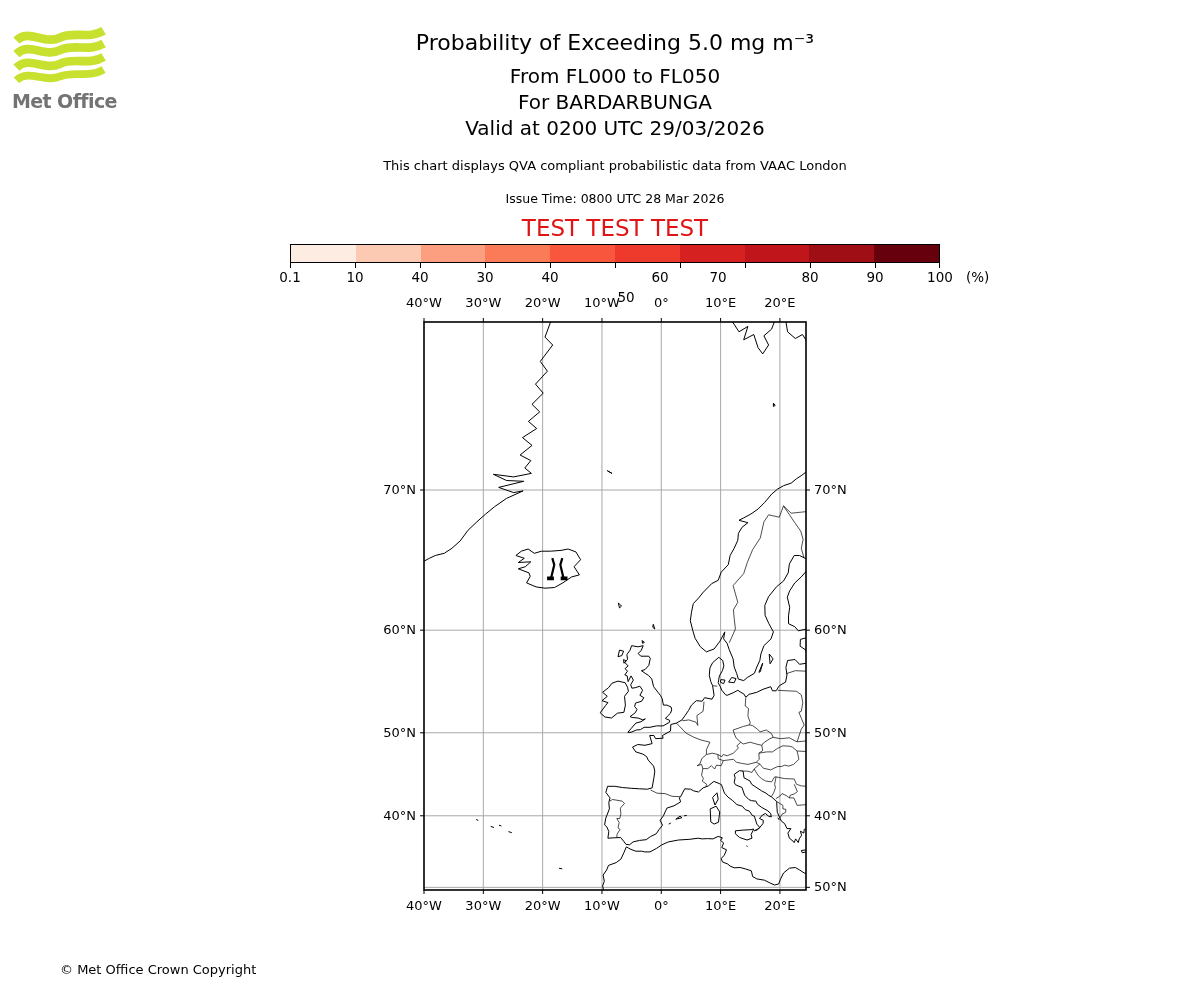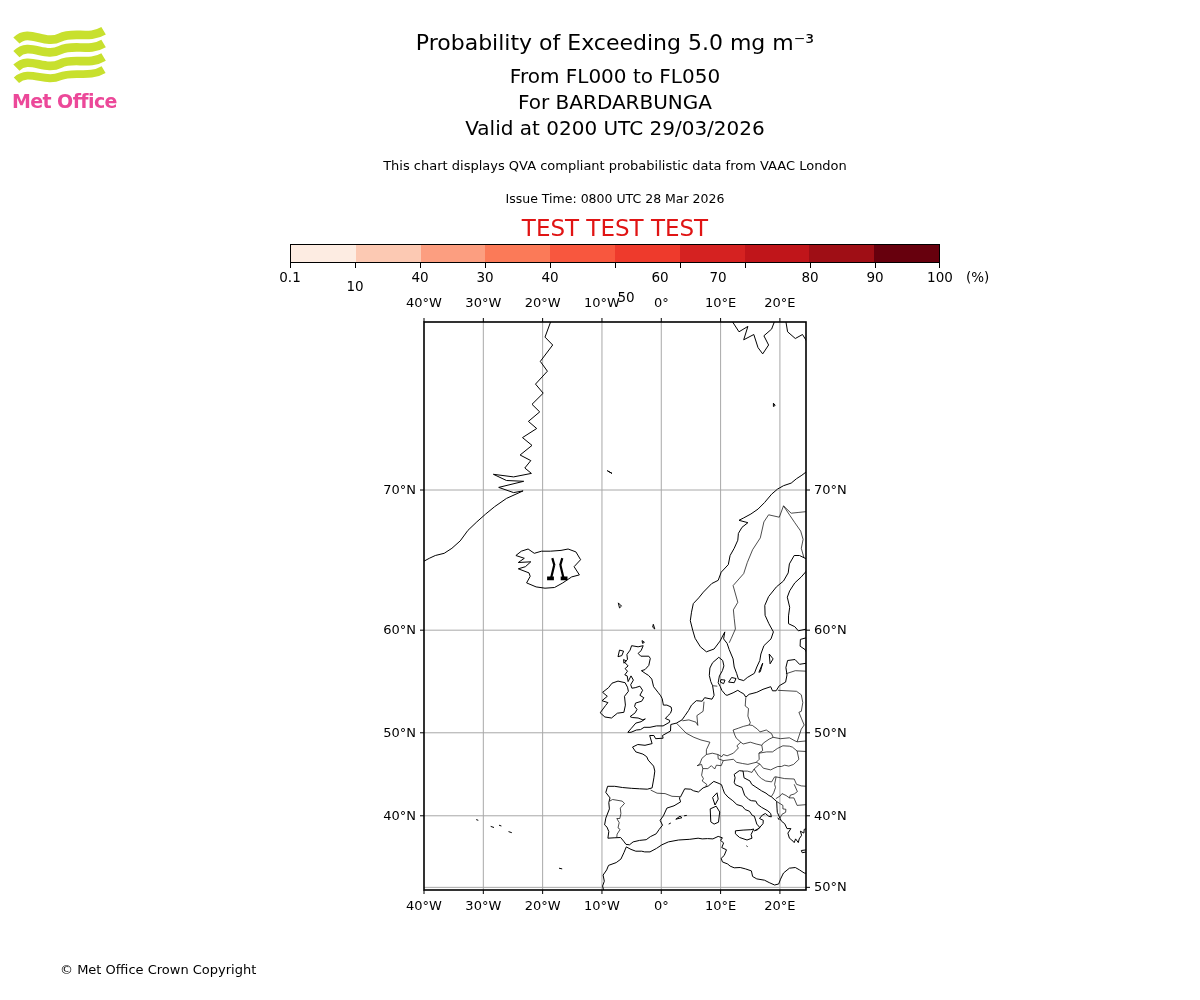--- a/index.html
+++ b/index.html
@@ -8,21 +8,21 @@
   .center-text{position:absolute;left:15px;width:1200px;text-align:center;white-space:nowrap;}
   .title{top:29px;font-size:22px;line-height:28px;}
   .sub1{top:64px;font-size:20px;line-height:25px;}
   .sub2{top:90px;font-size:20px;line-height:25px;}
   .sub3{top:116px;font-size:20px;line-height:25px;}
   .desc{top:158px;font-size:13px;line-height:16px;}
   .issue{top:191px;font-size:12.5px;line-height:16px;}
   .test{top:214px;font-size:23px;line-height:28px;color:#e01414;}
   .logo{position:absolute;left:12px;top:26px;width:110px;}
   .logo svg{display:block;width:96px;height:62px;}
-  .logo-text{font-size:19px;font-weight:bold;color:#ec4899;letter-spacing:-0.6px;margin-top:2px;}
+  .logo-text{font-size:19px;font-weight:bold;color:#737373;letter-spacing:-0.6px;margin-top:2px;}
   .wave{fill:none;stroke:#c8e02e;}
   .cbar{position:absolute;left:290px;top:244px;width:650px;height:19px;}
   .cbar-bar{position:absolute;left:0;top:0;width:650px;height:19px;border:1px solid #000;
             box-sizing:border-box;display:flex;}
   .cbar-seg{flex:1 1 auto;height:100%;}
   .cbar-tickmark{position:absolute;top:19px;width:1px;height:5px;background:#000;}
   .cbar-label{position:absolute;top:25px;font-size:13.5px;line-height:17px;transform:translateX(-50%);}
   .cbar-unit{position:absolute;left:676px;top:25px;font-size:13.5px;line-height:17px;}
   .axlab{position:absolute;font-size:13px;line-height:22px;white-space:nowrap;}
   #map-area{position:absolute;left:424px;top:322px;width:382px;height:568px;}
@@ -61,21 +61,21 @@
         <div class="cbar-seg" style="background: rgb(248, 87, 62);"></div>
         <div class="cbar-seg" style="background: rgb(238, 58, 44);"></div>
         <div class="cbar-seg" style="background: rgb(213, 34, 33);"></div>
         <div class="cbar-seg" style="background: rgb(192, 21, 26);"></div>
         <div class="cbar-seg" style="background: rgb(159, 14, 21);"></div>
         <div class="cbar-seg" style="background: rgb(103, 0, 13);"></div>
       </div>
       <div class="cbar-tickmark" style="left: 0px;"></div>
       <span class="cbar-label" style="left: 0px;">0.1</span>
       <div class="cbar-tickmark" style="left: 65px;"></div>
-      <span class="cbar-label" style="left: 65px; margin-top: 9px;">10</span>
+      <span class="cbar-label" style="left: 65px;">10</span>
       <div class="cbar-tickmark" style="left: 130px;"></div>
       <span class="cbar-label" style="left: 130px;">40</span>
       <div class="cbar-tickmark" style="left: 195px;"></div>
       <span class="cbar-label" style="left: 195px; text-align: center;">30</span>
       <div class="cbar-tickmark" style="left: 260px;"></div>
       <span class="cbar-label" style="left: 260px; text-align: center;">40</span>
       <div class="cbar-tickmark" style="left: 325px;"></div>
       <span class="cbar-label" style="left: 336px; margin-top: 20px;">50</span>
       <div class="cbar-tickmark" style="left: 390px;"></div>
       <span class="cbar-label" style="left: 370px;">60</span>

